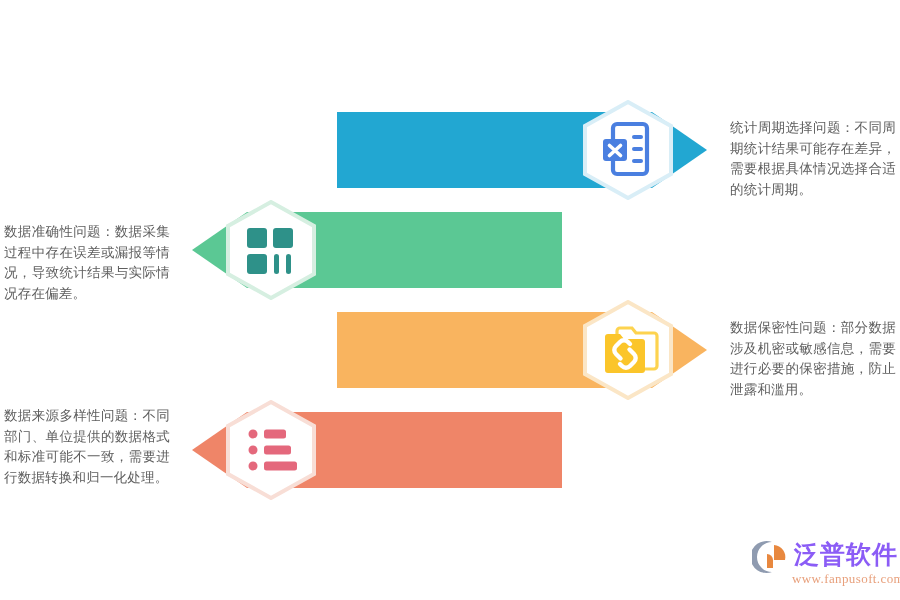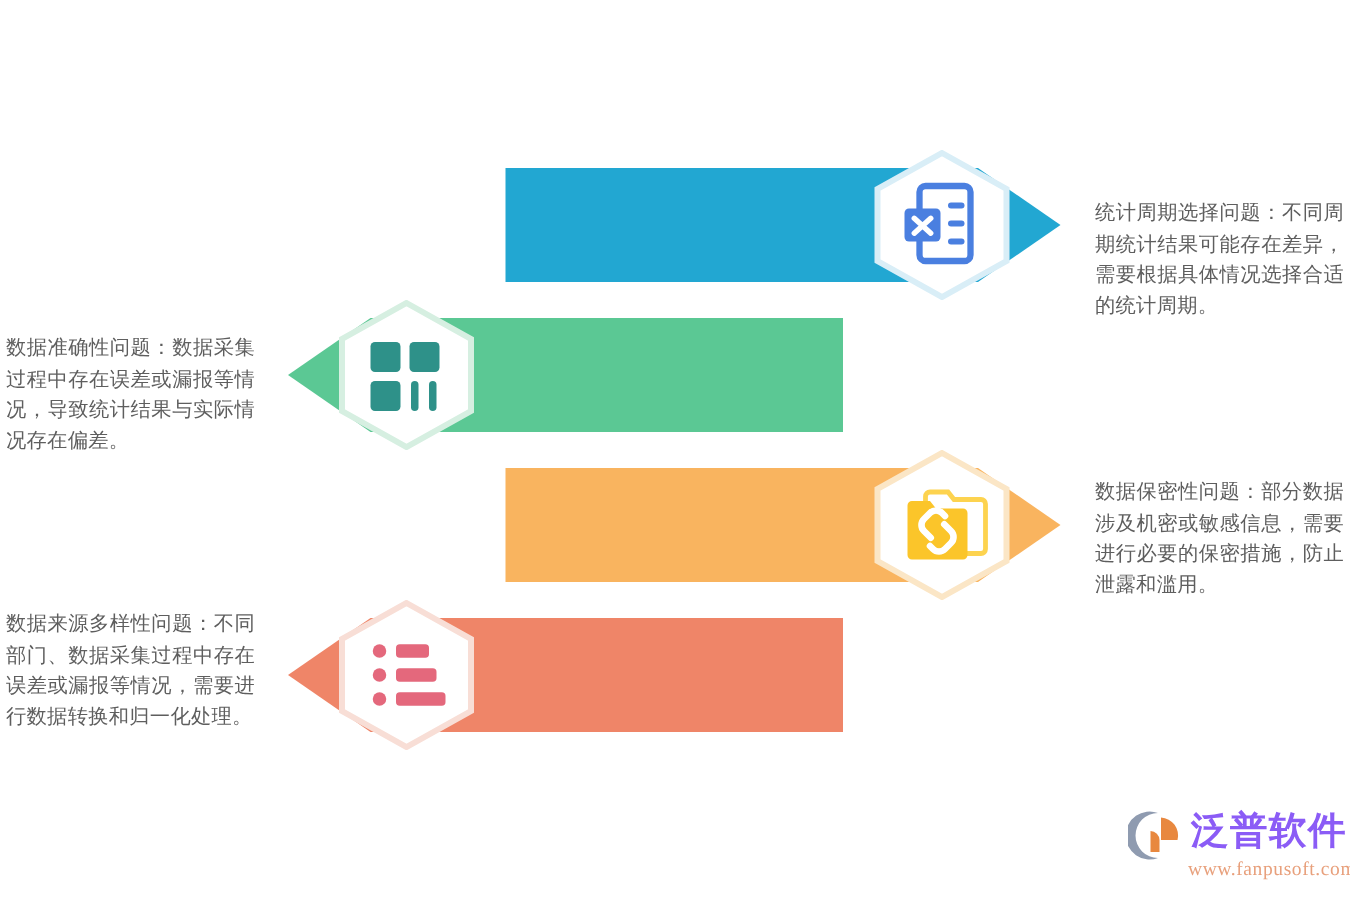--- a/index.html
+++ b/index.html
@@ -108,21 +108,21 @@
       <g>
         <rect x="35" y="24" width="34" height="50" rx="4" ry="4" fill="#ffffff" stroke="#4a7fe0" stroke-width="4.2"></rect>
         <rect x="25" y="39" width="24" height="22" rx="3" ry="3" fill="#4a7fe0"></rect>
         <path d="M31.5 45.5 L42.5 55.5 M42.5 45.5 L31.5 55.5" stroke="#ffffff" stroke-width="3.6" stroke-linecap="round"></path>
         <rect x="54" y="35" width="11" height="4" rx="2" fill="#4a7fe0"></rect>
         <rect x="54" y="47" width="11" height="4" rx="2" fill="#4a7fe0"></rect>
         <rect x="54" y="59" width="11" height="4" rx="2" fill="#4a7fe0"></rect>
       </g>
     </svg>
 
-    <div class="caption right" style="top:32px;">统计周期选择问题：不同周期统计结果可能存在差异，需要根据具体情况选择合适的统计周期。</div>
+    <div class="caption right" style="top:18px;">统计周期选择问题：不同周期统计结果可能存在差异，需要根据具体情况选择合适的统计周期。</div>
   </div>
 
   <div class="row" style="top:200px;height:100px;padding-left:24px;">
     <svg class="arrow-svg" width="900" height="100">
       <polygon points="562,12 247,12 192,50 247,88 562,88" fill="#5bc894"></polygon>
     </svg>
 
     <svg class="badge" style="left:221px;top:0px;" width="100" height="100" viewBox="0 0 100 100">
       <polygon points="50,2 93,26 93,74 50,98 7,74 7,26" fill="#ffffff" stroke="#d6efe1" stroke-width="4"></polygon>
       <polygon points="50,8 88,29 88,71 50,92 12,71 12,29" fill="#ffffff"></polygon>
@@ -173,21 +173,21 @@
       <g fill="#e4687c">
         <circle cx="32" cy="34" r="4.5"></circle>
         <rect x="43" y="29.5" width="22" height="9" rx="2.5"></rect>
         <circle cx="32" cy="50" r="4.5"></circle>
         <rect x="43" y="45.5" width="27" height="9" rx="2.5"></rect>
         <circle cx="32" cy="66" r="4.5"></circle>
         <rect x="43" y="61.5" width="33" height="9" rx="2.5"></rect>
       </g>
     </svg>
 
-    <div class="caption left" style="top:6px;">数据来源多样性问题：不同部门、数据采集过程中存在误差或漏报等情况，需要进行数据转换和归一化处理。</div>
+    <div class="caption left" style="top:6px;">数据来源多样性问题：不同部门、单位提供的数据格式和标准可能不一致，需要进行数据转换和归一化处理。</div>
   </div>
 
   <div id="logo">
     <svg id="logo-mark" width="40" height="34" viewBox="0 0 40 34">
       <path d="M20 2 A16 16 0 1 0 20 32 A13 13 0 0 1 20 2 Z" fill="#8f9bb0"></path>
       <path d="M22 5 A12 12 0 0 1 33 20 L22 20 Z" fill="#e8883f"></path>
       <path d="M15 14 a6 6 0 0 1 6 6 v8 h-6 z" fill="#e8883f"></path>
     </svg>
     <div id="logo-wordmark">泛普软件</div>
     <div id="logo-url">www.fanpusoft.com</div>

